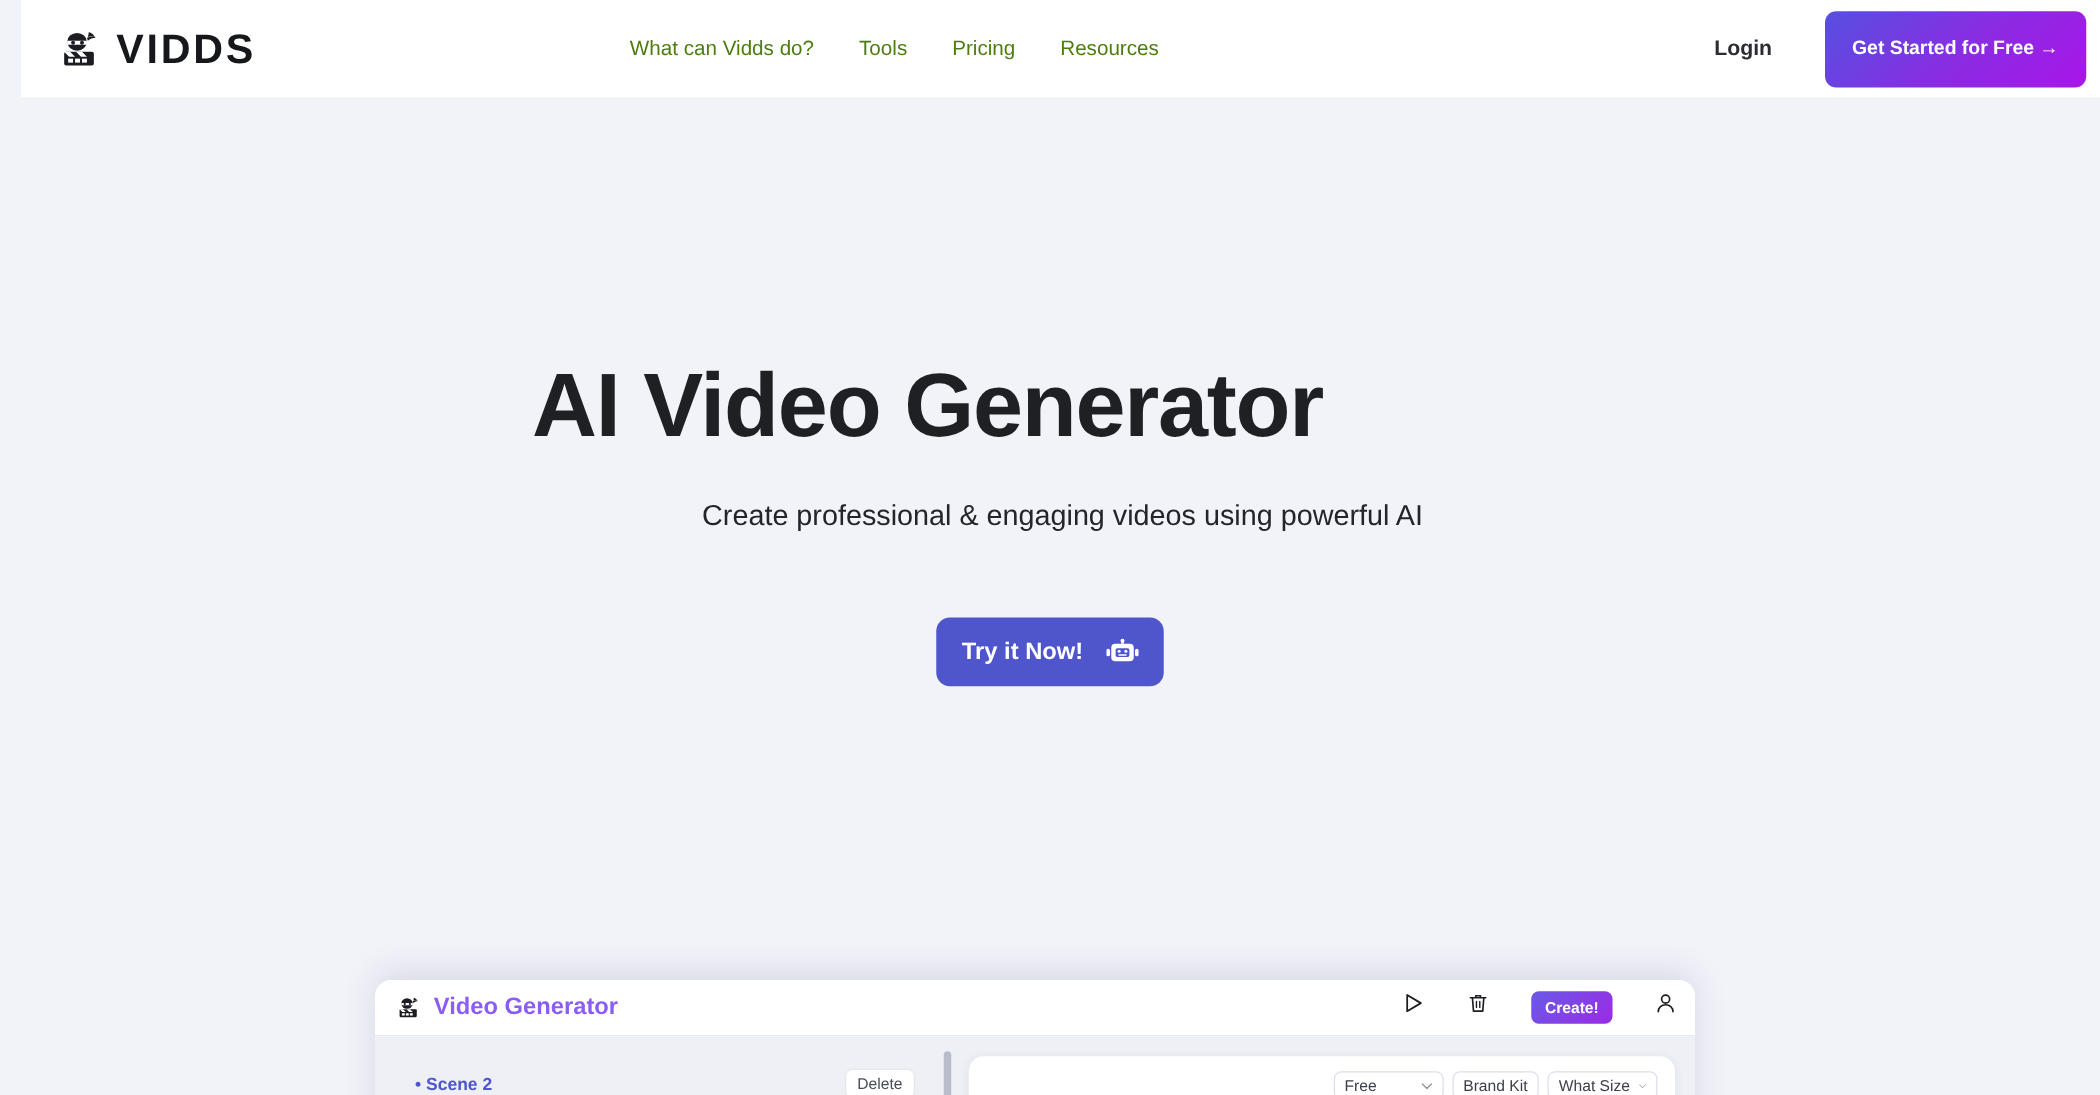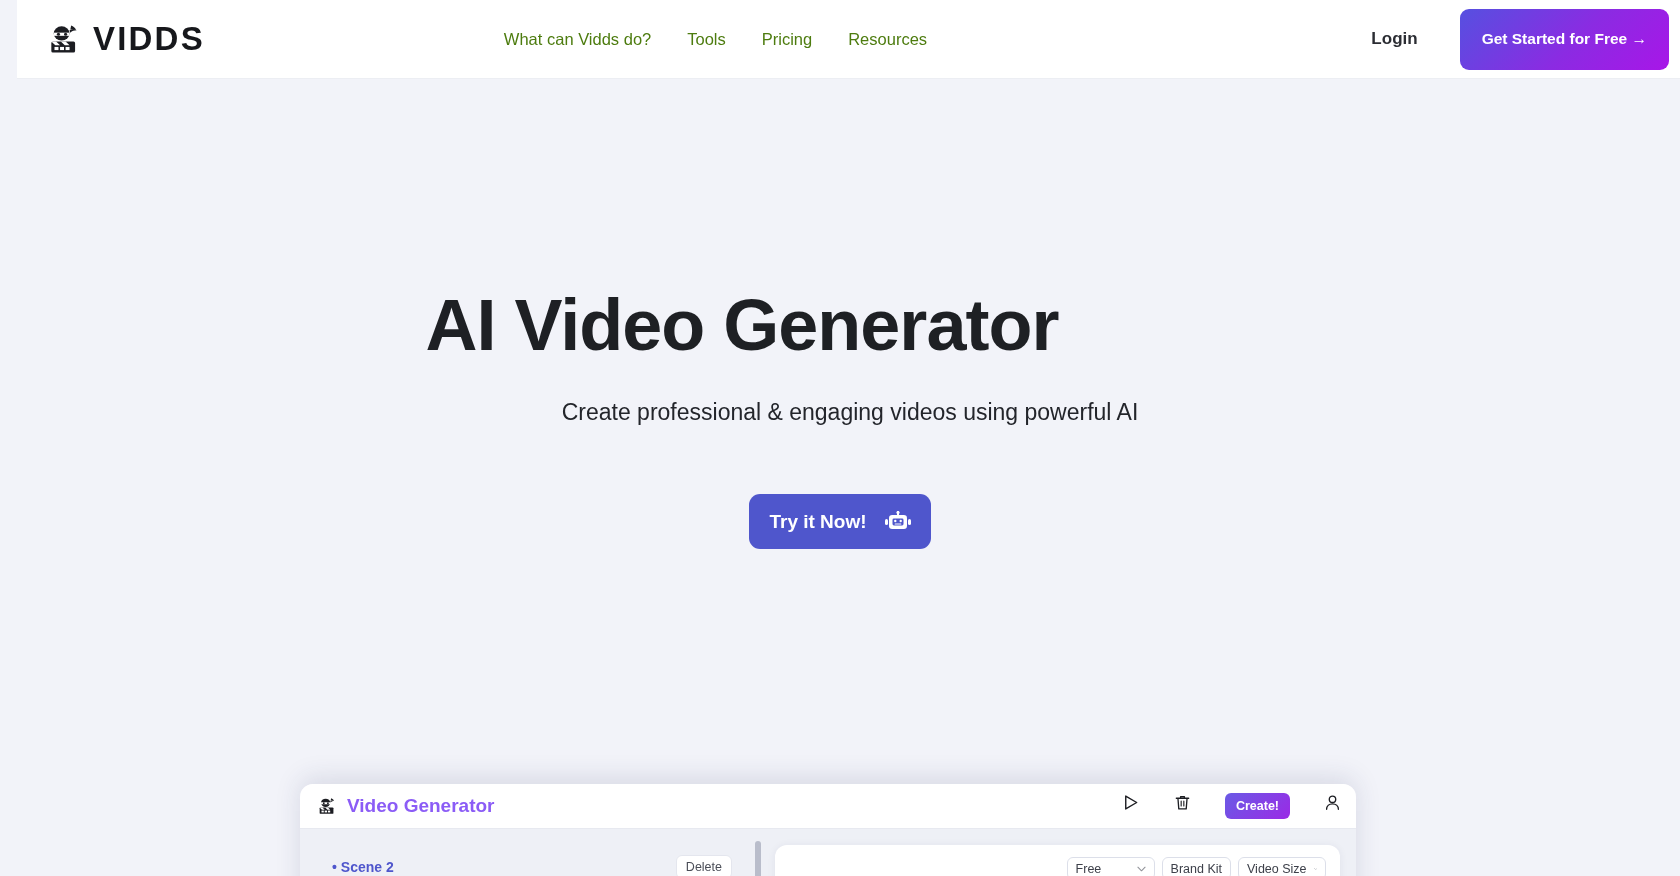--- a/index.html
+++ b/index.html
@@ -269,21 +269,21 @@
         <span class="ctl ctl-theme">
           <span>Free</span>
           <svg class="chev" viewBox="0 0 10 6">
             <path d="M1 1l4 4 4-4" fill="none" stroke="#4a4d57" stroke-width="1.2" stroke-linecap="round" stroke-linejoin="round"></path>
           </svg>
         </span>
 
         <span class="ctl">Brand Kit</span>
 
         <span class="ctl ctl-size">
-          <span>Video Size</span>
+          <span>What Size</span>
           <svg class="chev" viewBox="0 0 10 6">
             <path d="M1 1l4 4 4-4" fill="none" stroke="#4a4d57" stroke-width="1.2" stroke-linecap="round" stroke-linejoin="round"></path>
           </svg>
         </span>
 
       </div>
     </div>
   </div>
 </div>
 

